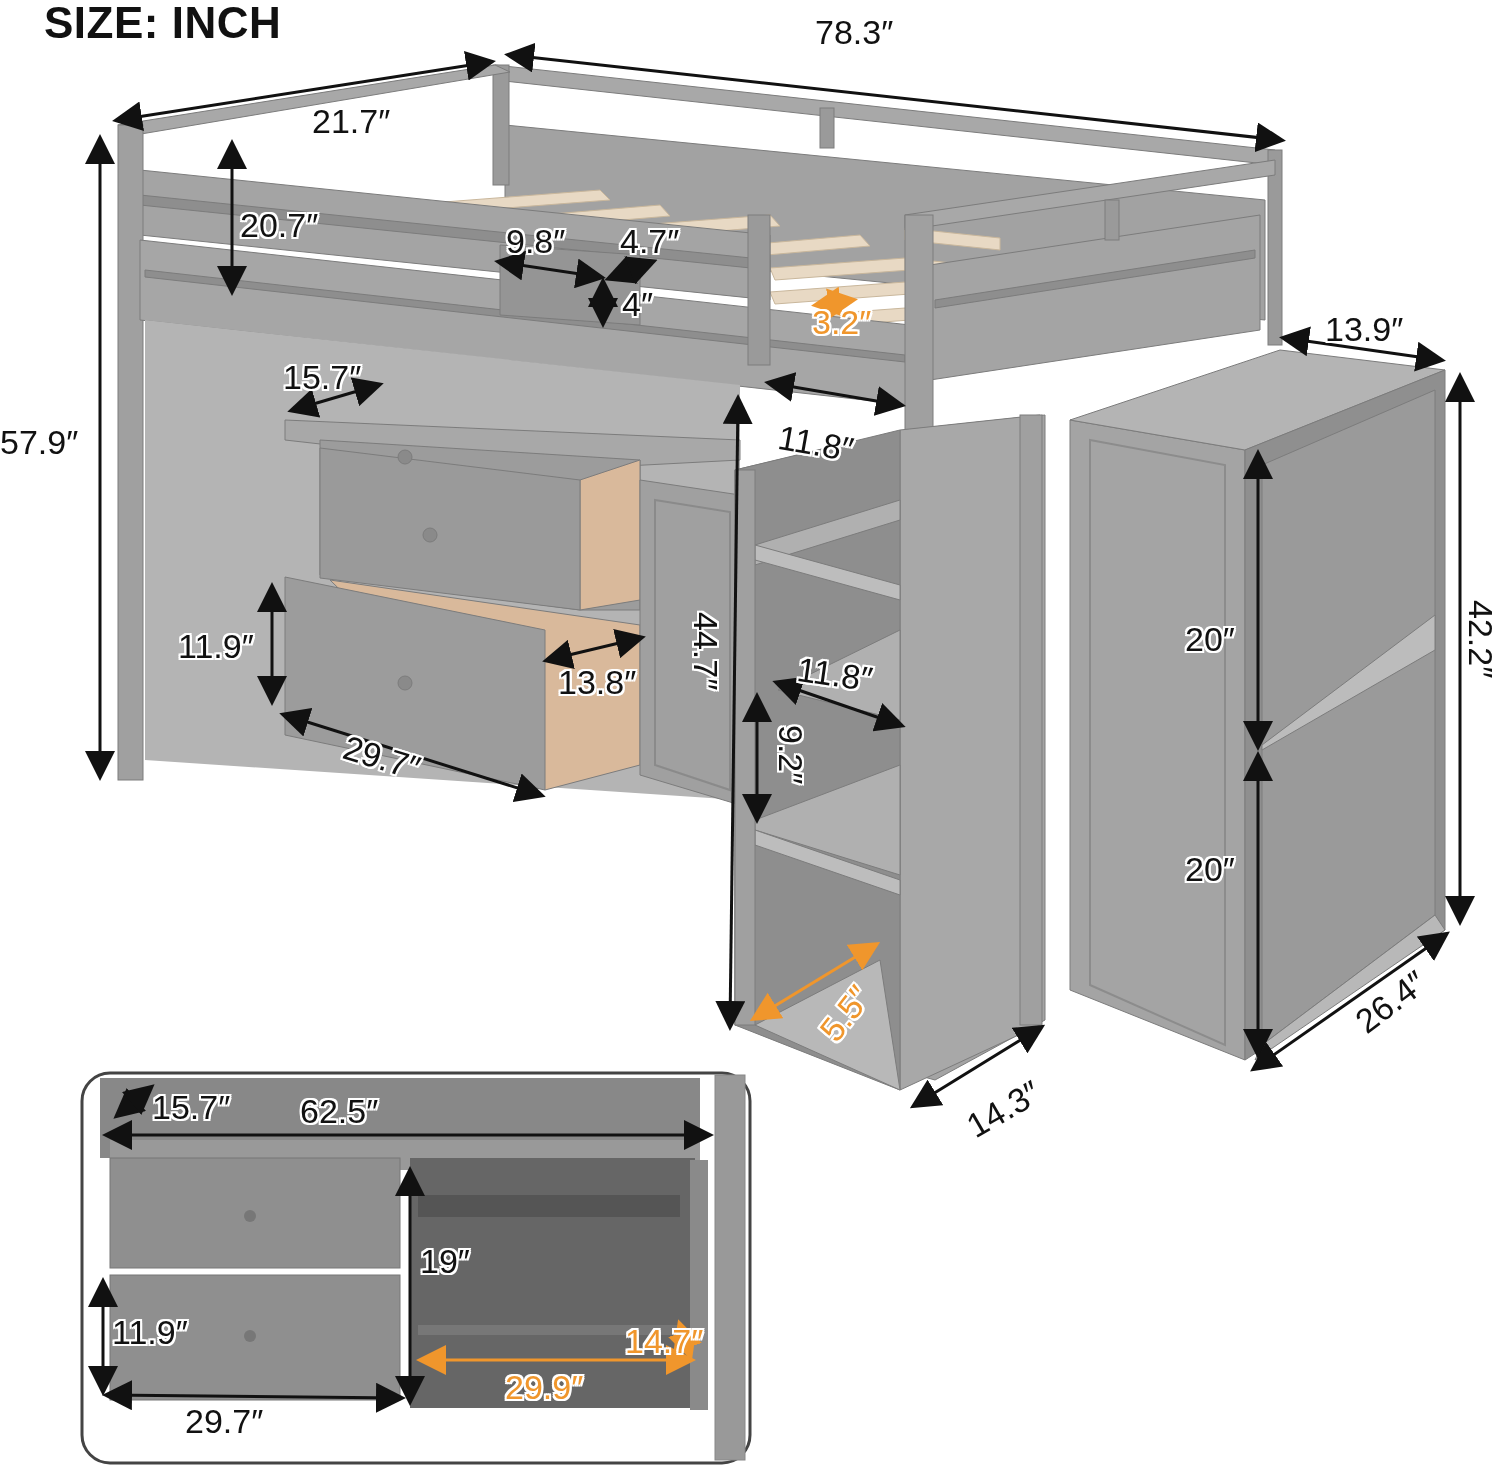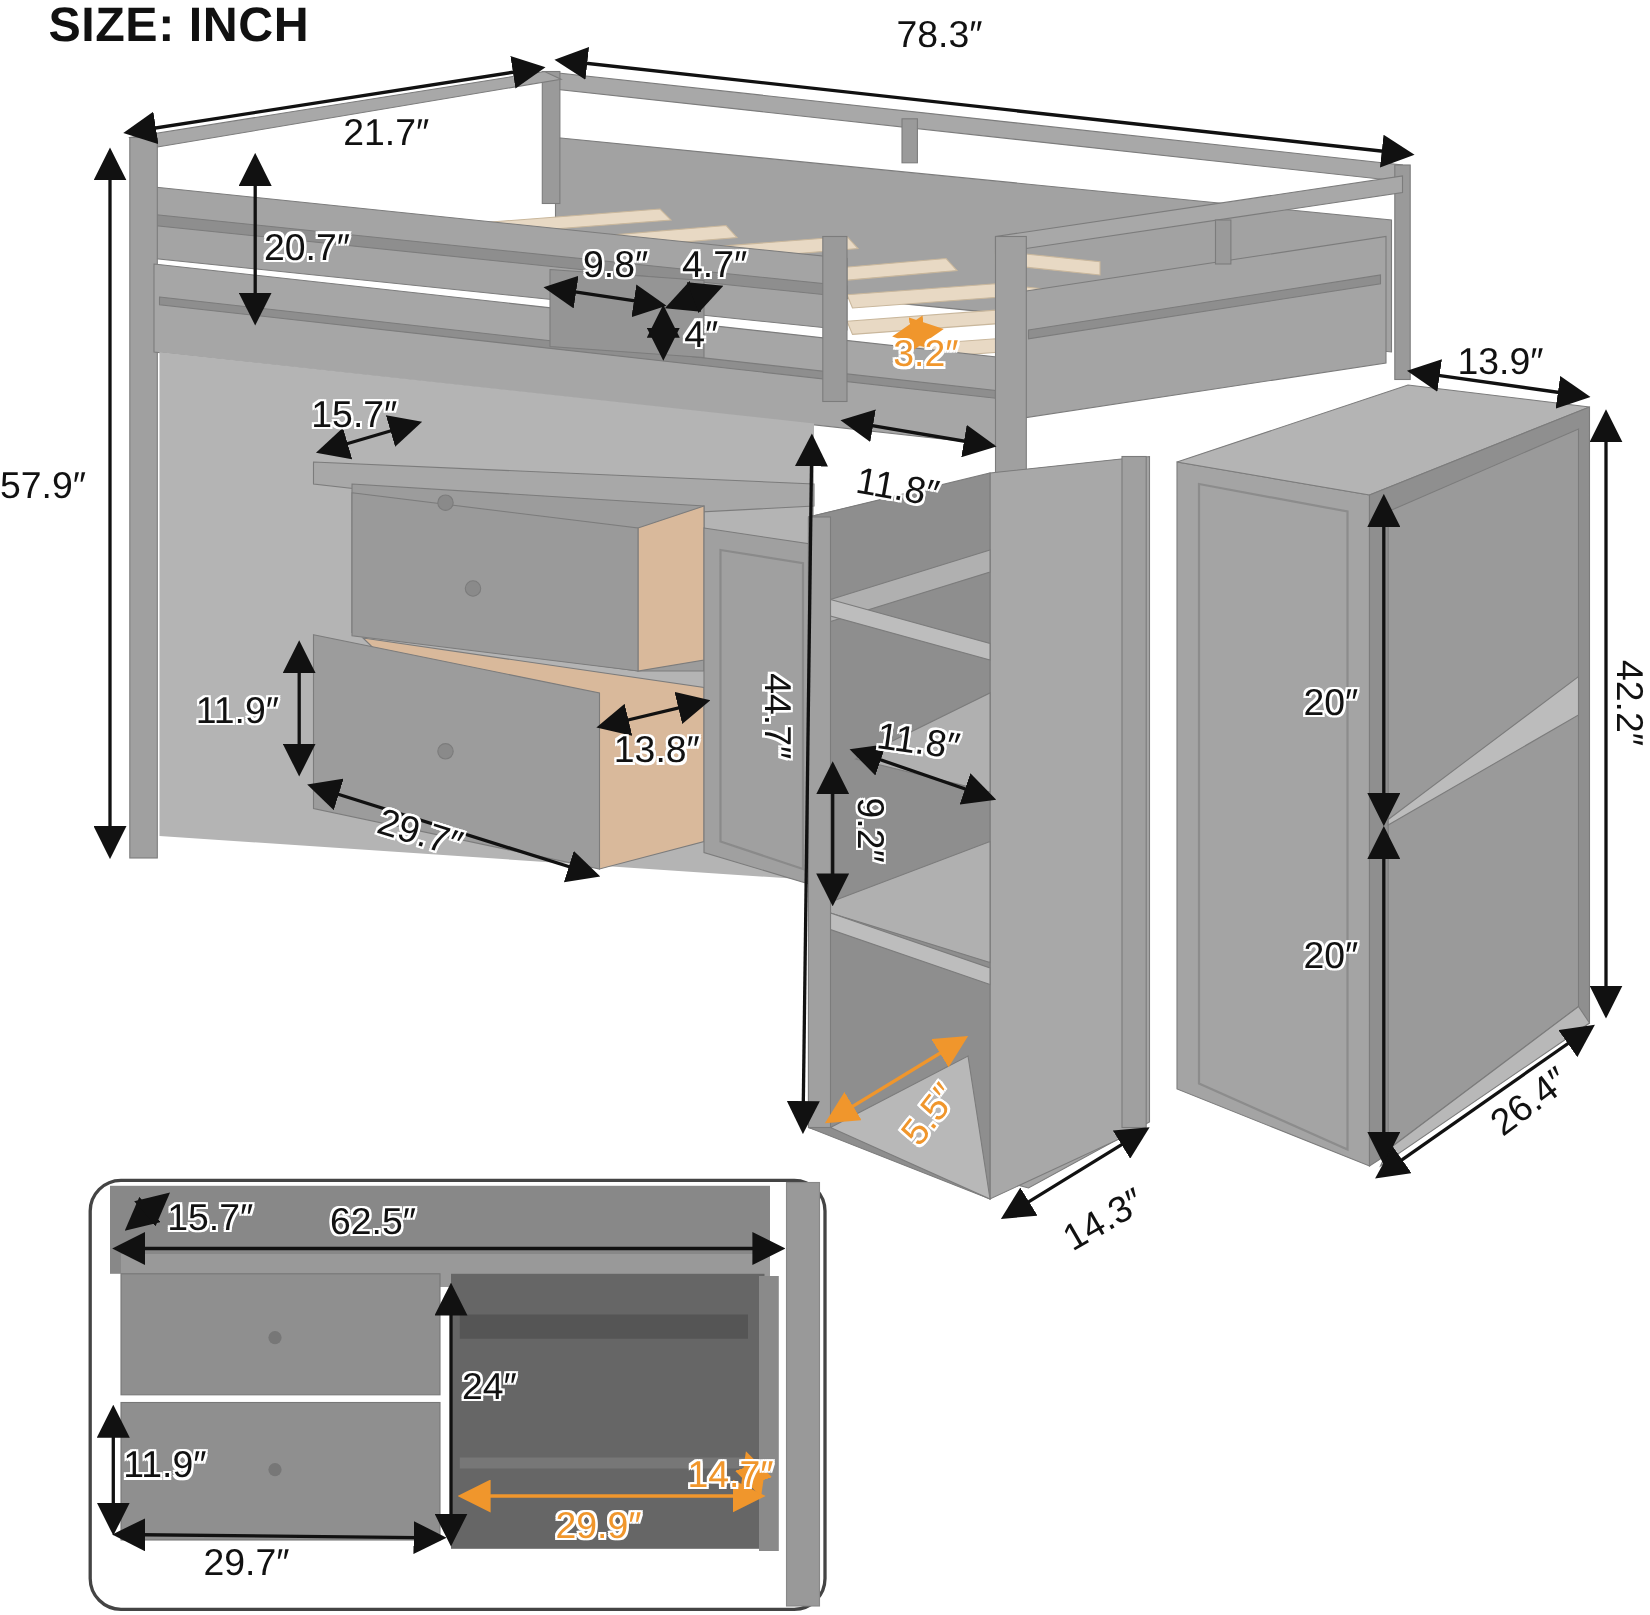--- a/index.html
+++ b/index.html
@@ -172,21 +172,21 @@
     </g>
   </svg>
 
   
   <div class="title">SIZE: INCH</div>
 
   <div class="dim" style="left:815px;top:1px;margin-top:12px;">78.3″</div>
   <div class="dim" style="left:312px;top:102px;">21.7″</div>
   <div class="dim" style="left:0px;top:423px;">57.9″</div>
   <div class="dim" style="left:240px;top:206px;">20.7″</div>
-  <div class="dim" style="left:530px;top:222px;">9.8″</div>
+  <div class="dim" style="left:506px;top:222px;">9.8″</div>
   <div class="dim" style="left:620px;top:222px;">4.7″</div>
   <div class="dim" style="left:622px;top:285px;">4″</div>
   <div class="dim orange" style="left:812px;top:256px;margin-top:47px;">3.2″</div>
 
   <div class="dim" style="left:1325px;top:310px;">13.9″</div>
   <div class="dim" style="left:1500px;top:600px;transform:rotate(90deg);transform-origin:left top;">42.2″</div>
   <div class="dim" style="left:1185px;top:620px;">20″</div>
   <div class="dim" style="left:1185px;top:850px;">20″</div>
   <div class="dim" style="left:1348px;top:1010px;transform:rotate(-37deg);transform-origin:left top;">26.4″</div>
 
@@ -197,18 +197,18 @@
   <div class="dim" style="left:725px;top:612px;transform:rotate(90deg);transform-origin:left top;">44.7″</div>
 
   <div class="dim" style="left:782px;top:418px;transform:rotate(10deg);transform-origin:left top;">11.8″</div>
   <div class="dim" style="left:800px;top:650px;transform:rotate(8deg);transform-origin:left top;">11.8″</div>
   <div class="dim" style="left:810px;top:725px;transform:rotate(90deg);transform-origin:left top;">9.2″</div>
   <div class="dim orange" style="left:812px;top:1025px;transform:rotate(-52deg);transform-origin:left top;">5.5″</div>
   <div class="dim" style="left:960px;top:1112px;transform:rotate(-30deg);transform-origin:left top;">14.3″</div>
 
   <div class="dim" style="left:152px;top:1088px;">15.7″</div>
   <div class="dim" style="left:300px;top:1092px;">62.5″</div>
-  <div class="dim" style="left:420px;top:1242px;">24″</div>
+  <div class="dim" style="left:420px;top:1242px;">19″</div>
   <div class="dim" style="left:112px;top:1313px;">11.9″</div>
   <div class="dim" style="left:185px;top:1402px;">29.7″</div>
   <div class="dim orange" style="left:505px;top:1368px;">29.9″</div>
   <div class="dim orange" style="left:625px;top:1282px;margin-top:40px;">14.7″</div>
 </div>
 
 </body></html>

